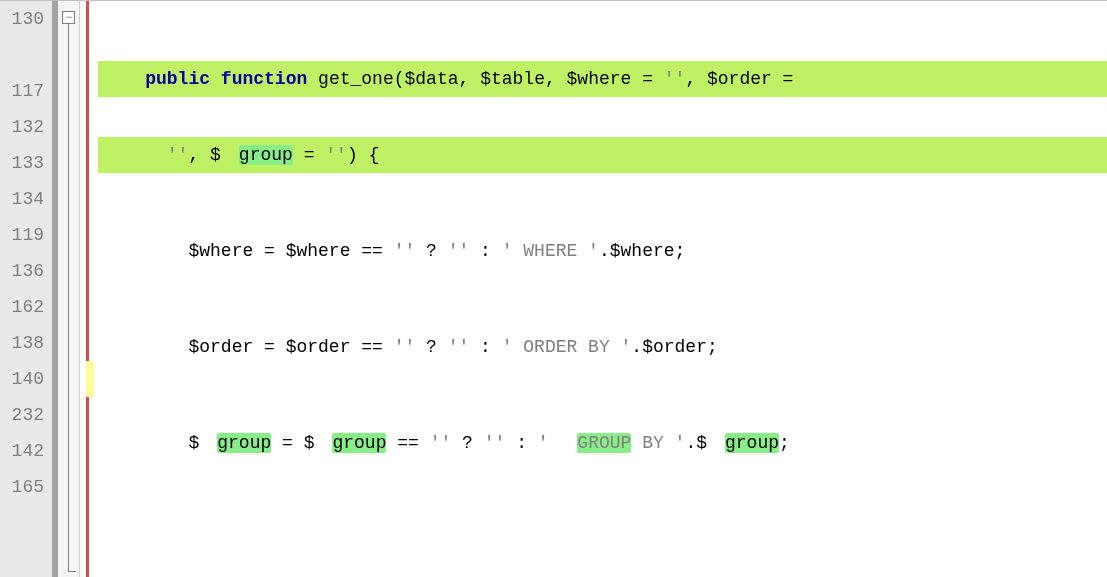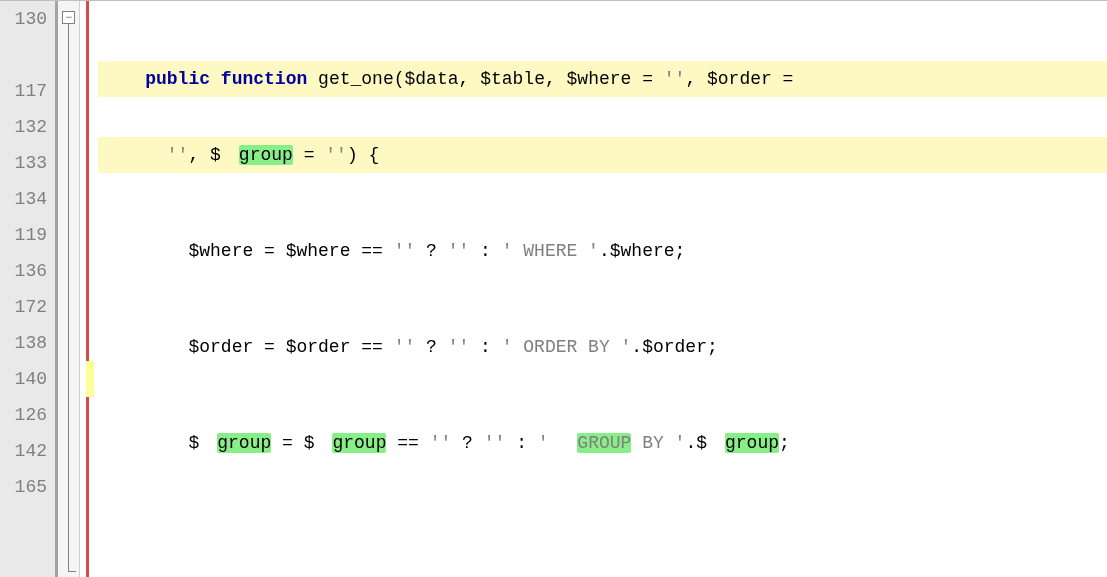--- a/index.html
+++ b/index.html
@@ -17,21 +17,21 @@
     width: 100%;
     height: 100%;
     border-top: 1px solid #c0c0c0;
   }
   .gutter {
     background: #e9e9e9;
     color: #808080;
     text-align: right;
     padding: 0 8px 0 4px;
     user-select: none;
-    border-right: 3px solid #a3a3a3;
+    border-right: 6px solid #a3a3a3;
     min-width: 58px;
   }
   .gutter .ln {
     height: 36px;
     line-height: 36px;
     font-size: 18px;
   }
   .fold-col {
     width: 22px;
     background: #f5f5f5;
@@ -91,45 +91,45 @@
   .code {
     flex: 1;
     white-space: pre;
     position: relative;
   }
   .code-line {
     height: 36px;
     line-height: 36px;
     padding-left: 4px;
   }
-  .hl-line { background: #fef9c3; }
+  .hl-line { background: #bef264; }
   .tok-kw { color: #0000a0; font-weight: bold; }
   .tok-fn { color: #000000; }
   .tok-var { color: #000000; }
   .tok-op { color: #000000; }
   .tok-str { color: #808080; }
   .tok-pun { color: #000000; }
   .hl-match { background: #88ee88; border-radius: 2px; margin-left: 18px; }
 </style>
 </head>
 <body>
 
 <div class="editor">
   <div class="gutter">
     <div class="ln" style="height:72px;line-height:36px">130</div>
     <div class="ln">117</div>
     <div class="ln">132</div>
     <div class="ln">133</div>
     <div class="ln">134</div>
     <div class="ln">119</div>
     <div class="ln">136</div>
-    <div class="ln">172</div>
+    <div class="ln">162</div>
     <div class="ln">138</div>
     <div class="ln">140</div>
-    <div class="ln">126</div>
+    <div class="ln">232</div>
     <div class="ln">142</div>
     <div class="ln">165</div>
 
   </div>
 
   <div class="fold-col">
     <div class="fold-box">−</div>
     <div class="fold-line" style="bottom:6px"></div>
     <div class="fold-end" style="bottom:5px"></div>
   </div>

